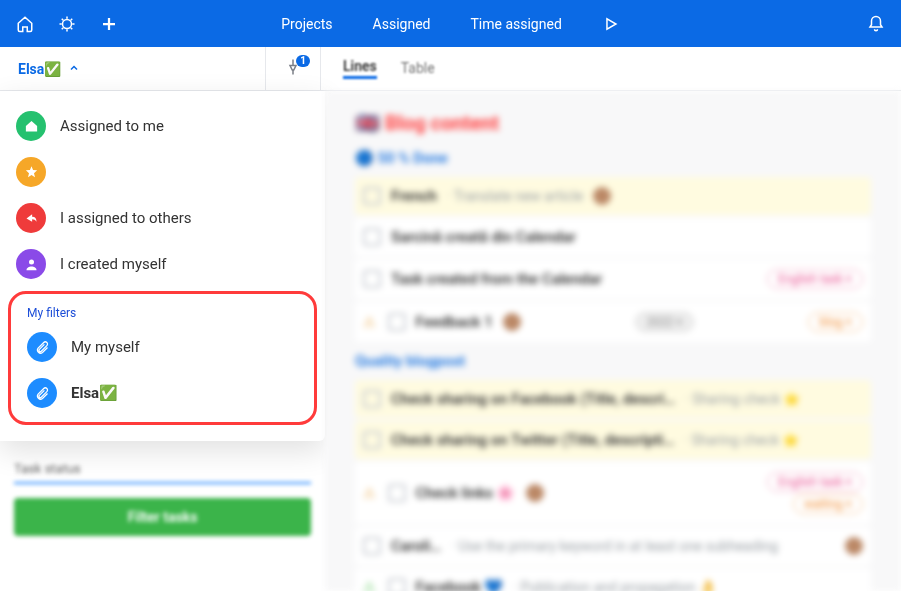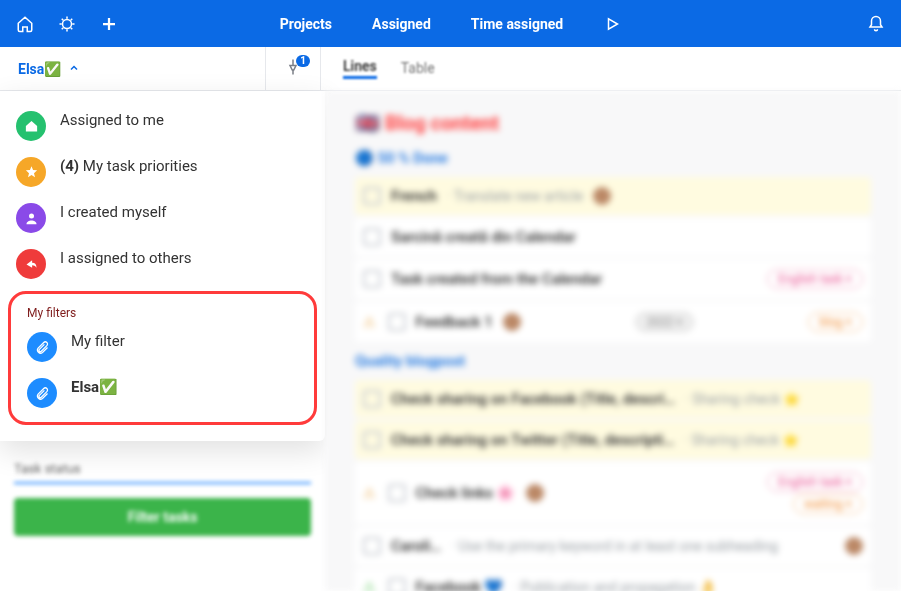--- a/index.html
+++ b/index.html
@@ -2,52 +2,52 @@
 <html><head>
 <meta charset="utf-8">
 <style>
 * { box-sizing: border-box; margin: 0; padding: 0; }
 body { font-family: -apple-system, BlinkMacSystemFont, "Segoe UI", Roboto, Arial, sans-serif; font-size: 14px; background: #fff; width: 901px; height: 591px; overflow: hidden; position: relative; }
 
 
 .topbar { background: #0b6ae5; height: 47px; display: flex; align-items: center; padding: 0 16px; color: #fff; position: relative; }
 .topbar .left-icons { display: flex; gap: 24px; align-items: center; }
 .topbar .nav-links { position: absolute; left: 50%; transform: translateX(-50%); display: flex; gap: 40px; align-items: center; }
-.topbar .nav-link { color: #fff; font-weight: 700; font-size: 14px; cursor: pointer; }
+.topbar .nav-link { color: #fff; font-weight: 400; font-size: 14px; cursor: pointer; }
 .topbar .right-icons { margin-left: auto; display: flex; gap: 16px; align-items: center; }
 .top-icon { width: 18px; height: 18px; display: inline-flex; align-items: center; justify-content: center; cursor: pointer; }
 .top-icon svg { width: 18px; height: 18px; }
 
 
 .subheader { display: flex; align-items: center; height: 44px; border-bottom: 1px solid #e6e8ec; }
 .subheader .filter-picker { display: flex; align-items: center; gap: 6px; padding-left: 18px; color: #0b6ae5; font-weight: 700; cursor: pointer; width: 266px; border-right: 1px solid #e6e8ec; height: 100%; }
 .subheader .pin-wrap { position: relative; padding: 0 18px; display: flex; align-items: center; height: 100%; border-right: 1px solid #e6e8ec; cursor: pointer; }
 .pin-badge { position: absolute; top: 8px; right: 10px; background: #0b6ae5; color: #fff; border-radius: 8px; font-size: 10px; font-weight: 700; line-height: 12px; padding: 0 4px; }
 .subheader .tabs { display: flex; gap: 24px; padding-left: 22px; align-items: center; filter: blur(1px); color: #777; }
 .subheader .tab { padding-bottom: 2px; cursor: pointer; }
 .subheader .tab.active { color: #333; font-weight: 600; border-bottom: 3px solid #0b6ae5; }
 
 
 .columns { display: flex; height: calc(591px - 47px - 44px); }
 .sidebar { width: 325px; position: relative; }
 .main { flex: 1; background: #f8f8f9; padding: 20px 30px; filter: blur(3px); position: relative; }
 
 
 .side-list { padding: 12px 0; background: #fff; border-radius: 0 0 6px 0; box-shadow: 0 10px 30px rgba(0,0,0,0.12); }
-.side-item { display: flex; gap: 14px; padding: 8px 16px; cursor: pointer; font-size: 15px; }
+.side-item { display: flex; align-items: center; gap: 14px; padding: 8px 16px; cursor: pointer; font-size: 15px; }
 .side-item .label { color: #333; }
 .side-item .label strong { font-weight: 700; }
 .icon-circle { width: 30px; height: 30px; border-radius: 50%; display: flex; align-items: center; justify-content: center; flex-shrink: 0; }
 .icon-circle svg { width: 15px; height: 15px; }
 .ic-green { background: #25c16f; }
 .ic-orange { background: #f6a728; }
 .ic-red { background: #ef3b3b; }
 .ic-purple { background: #8a4ae8; }
 .ic-blue { background: #1d8cff; }
-.side-section-header { font-size: 12px; color: #7f1d1d; padding: 8px 16px 4px; }
+.side-section-header { font-size: 12px; color: #1d4ed8; padding: 8px 16px 4px; }
 
 .highlight-box { border: 3px solid #ff3b3b; border-radius: 18px; margin: 4px 8px; padding: 4px 0 6px 0; }
 
 
 .sidebar-lower { filter: blur(2px); padding: 20px 14px 0; }
 .task-status { font-size: 13px; color: #666; }
 .hr-blue { height: 2px; background: #2f8fff; margin-top: 6px; border: none; }
 .btn { width: 100%; border-radius: 4px; font-size: 14px; font-weight: 600; padding: 10px 0; text-align: center; margin-top: 14px; cursor: pointer; border: 1px solid transparent; }
 .btn-green { background: #3bb44a; color: #fff; }
 
@@ -143,55 +143,51 @@
         </span>
         <span class="label">Assigned to me</span>
       </div>
 
       <div class="side-item">
         <span class="icon-circle ic-orange">
           <svg viewBox="0 0 24 24" fill="#fff">
               <path d="M12 2l2.5 6 6.5.5-5 4.5 1.6 6.5L12 16l-5.6 3.5L8 13 3 8.5 9.5 8z"></path>
             </svg>
         </span>
-        <span class="label">
-          <strong>(4)</strong>
-          <span>My task priorities</span>
-        </span>
+      </div>
+
+      <div class="side-item">
+        <span class="icon-circle ic-red">
+          <svg viewBox="0 0 24 24" fill="#fff">
+              <path d="M4 12l9-7v4c5 0 7 3 7 8-2-3-4-4-7-4v4z"></path>
+            </svg>
+        </span>
+        <span class="label">I assigned to others</span>
       </div>
 
       <div class="side-item">
         <span class="icon-circle ic-purple">
           <svg viewBox="0 0 24 24" fill="#fff">
               <circle cx="12" cy="8" r="4"></circle>
               <path d="M4 21c0-4 4-6 8-6s8 2 8 6z"></path>
             </svg>
         </span>
         <span class="label">I created myself</span>
-      </div>
-
-      <div class="side-item">
-        <span class="icon-circle ic-red">
-          <svg viewBox="0 0 24 24" fill="#fff">
-              <path d="M4 12l9-7v4c5 0 7 3 7 8-2-3-4-4-7-4v4z"></path>
-            </svg>
-        </span>
-        <span class="label">I assigned to others</span>
       </div>
 
       <div class="highlight-box">
         <div class="side-section-header">My filters</div>
 
         <div class="side-item">
           <span class="icon-circle ic-blue">
             <svg viewBox="0 0 24 24" fill="none" stroke="#fff" stroke-width="2">
                 <path d="M20 12l-8 8a5 5 0 0 1-7-7l9-9a3.5 3.5 0 0 1 5 5l-9 9a2 2 0 0 1-3-3l8-8"></path>
               </svg>
           </span>
-          <span class="label">My filter</span>
+          <span class="label">My myself</span>
         </div>
 
 
         <div class="side-item">
           <span class="icon-circle ic-blue">
             <svg viewBox="0 0 24 24" fill="none" stroke="#fff" stroke-width="2">
                 <path d="M20 12l-8 8a5 5 0 0 1-7-7l9-9a3.5 3.5 0 0 1 5 5l-9 9a2 2 0 0 1-3-3l8-8"></path>
               </svg>
           </span>
           <span class="label" style="font-weight:700">Elsa✅</span>

